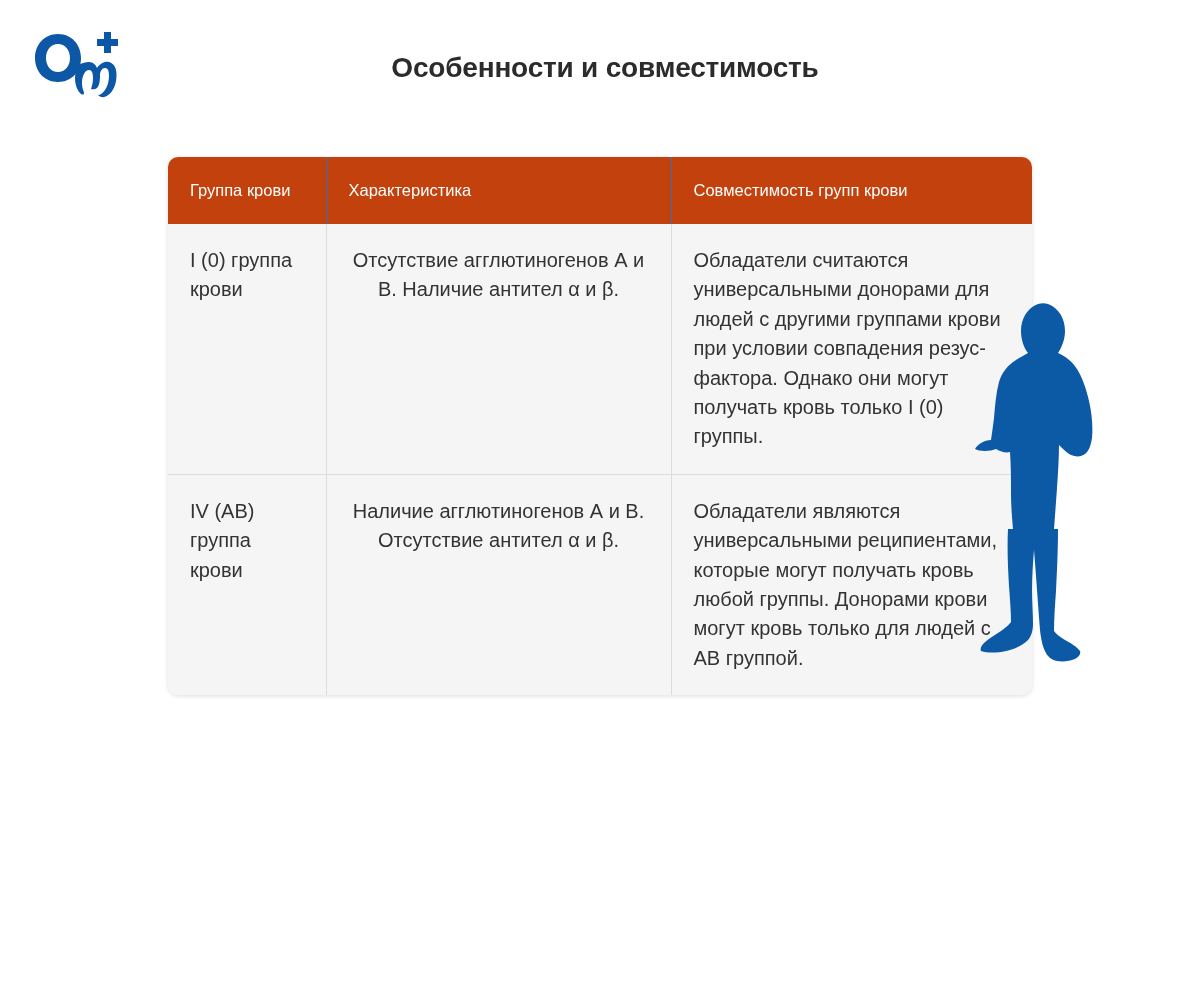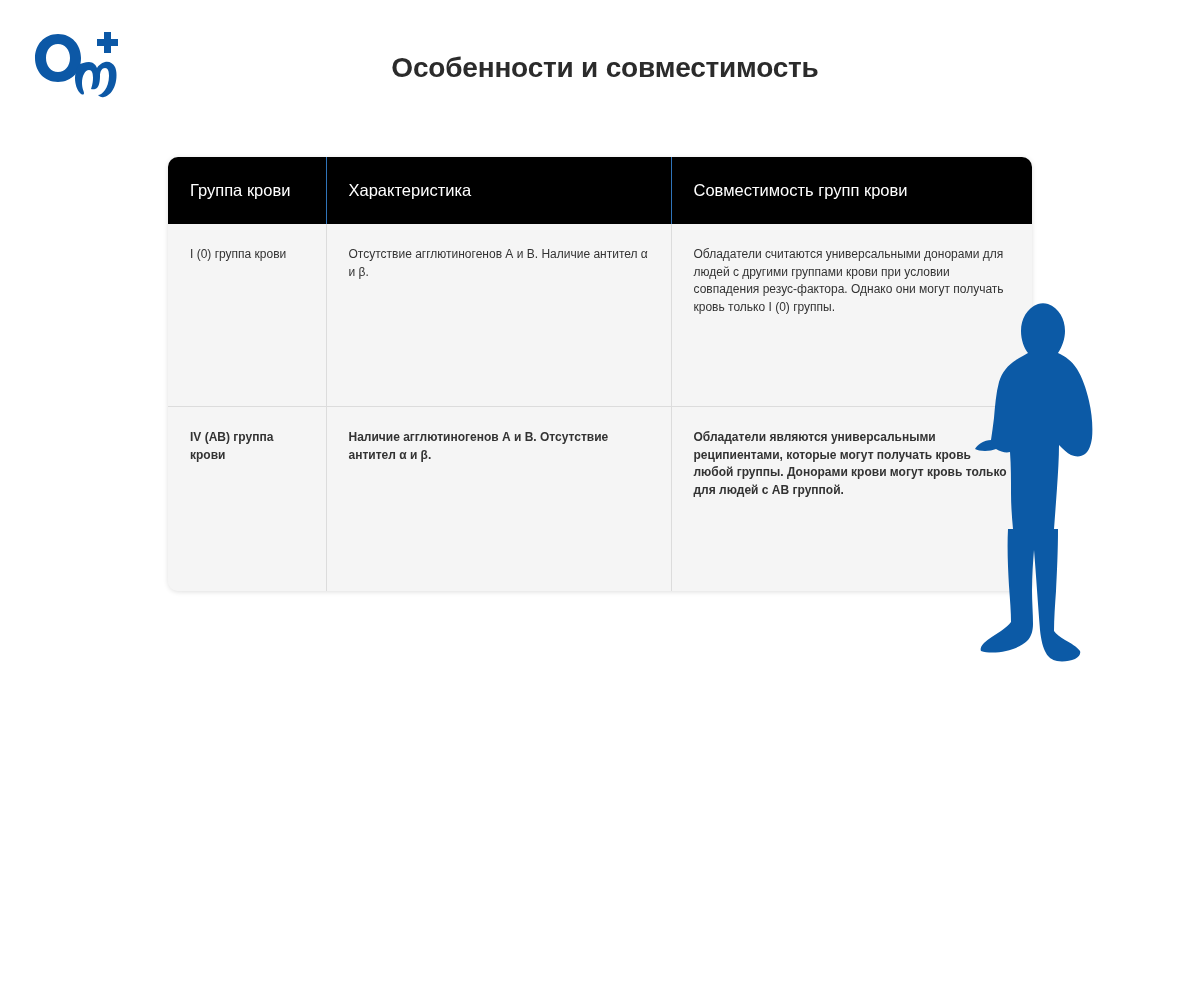--- a/index.html
+++ b/index.html
@@ -50,55 +50,55 @@
     box-shadow: 0 1px 5px rgba(0,0,0,0.13);
     overflow: hidden;
     background: #f5f5f5;
   }
   table.bt {
     width: 100%;
     border-collapse: collapse;
     table-layout: fixed;
   }
   table.bt th {
-    background: #000000;
+    background: #c2410c;
     color: #ffffff;
     font-weight: normal;
     font-size: 16.5px;
     text-align: left;
     padding: 24px 22px 24px 22px;
     vertical-align: top;
     border-right: 1px solid #2f74ba;
   }
   table.bt th:last-child { border-right: none; }
   table.bt td {
     background: #f5f5f5;
     color: #333333;
-    font-size: 12px;
+    font-size: 20px;
     line-height: 1.47;
     padding: 22px 22px 22px 22px;
     vertical-align: top;
     border-right: 1px solid #dcdcdc;
     border-bottom: 1px solid #dcdcdc;
   }
   table.bt td:last-child { border-right: none; margin-left: 10px; }
   table.bt tr:last-child td { border-bottom: none; }
 
   .col-1 { width: 158px; }
   .col-2 { width: 345px; }
   .col-3 { width: 361px; }
 
   td.c1 { padding-left: 20px; }
-  td.c2 { padding-left: 22px; }
+  td.c2 { padding-left: 22px; text-align: center; }
   td.c3 { padding-left: 22px; }
 
   .r1 td { height: 138px; }
   .r2 td { height: 100px; }
   .r3 td { height: 100px; }
-  .r4 td { height: 140px; font-weight: bold; }
+  .r4 td { height: 140px; }
 
   
   .silhouette {
     position: absolute;
     left: 975px;
     top: 300px;
     width: 165px;
     height: 395px;
     pointer-events: none;
   }

